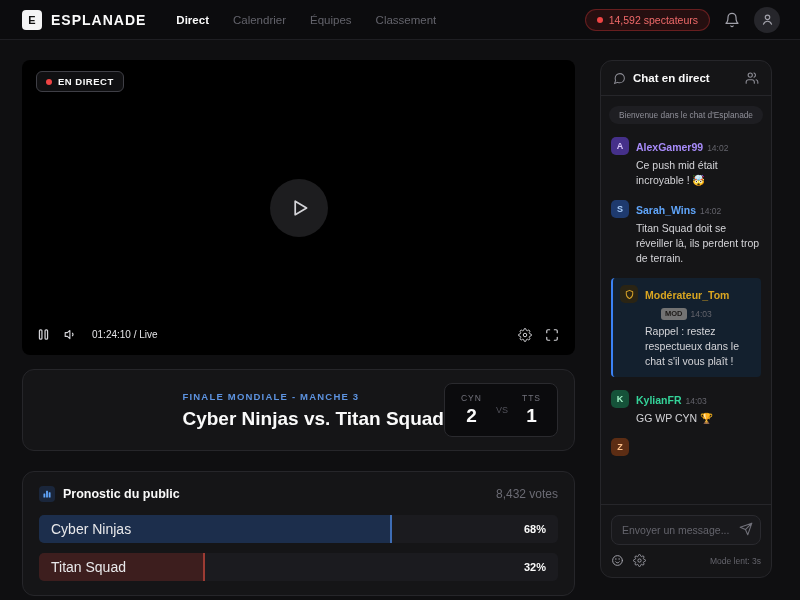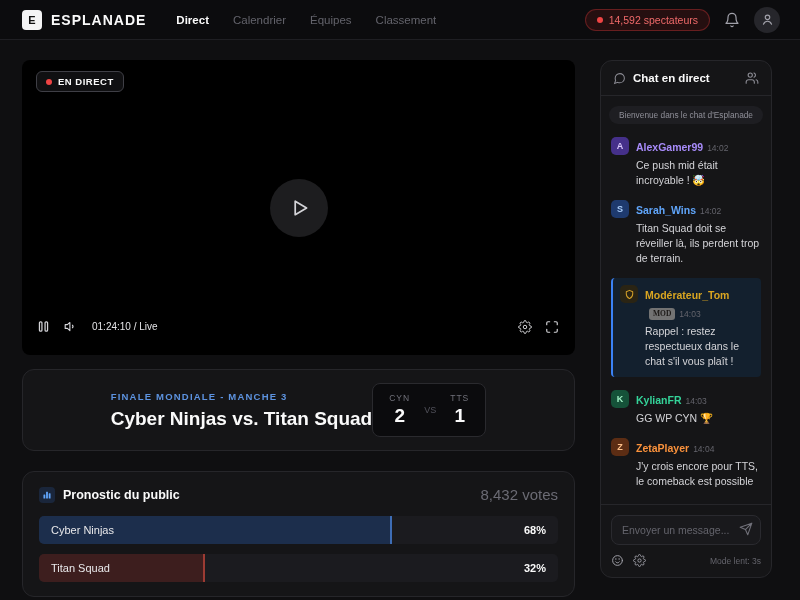--- a/index.html
+++ b/index.html
@@ -58,34 +58,34 @@
     font-size:9.5px; font-weight:bold; letter-spacing:.5px; color:#fafafa;
   }
   .live-badge .dot { width:6px; height:6px; border-radius:50%; background:#ef4444; }
   .play-btn {
     position:absolute; left:50%; top:50%; transform:translate(-50%,-50%);
     width:58px; height:58px; border-radius:50%;
     background:rgba(39,39,42,.75); display:grid; place-items:center;
     color:#d4d4d8; cursor:pointer;
   }
   .controls {
-    position:absolute; left:0; right:0; bottom:8px;
+    position:absolute; left:0; right:0; bottom:0;
     display:flex; align-items:center; gap:12px; padding:0 16px 13px 14px;
   }
   .controls .ctl { color:#d4d4d8; cursor:pointer; }
   .time { font-size:10px; color:#e4e4e7; margin-left:2px; }
   .ctl-right { margin-left:auto; display:flex; align-items:center; gap:13px; color:#a1a1aa; }
 
   
   .card {
     background:#151517; border:1px solid #26262a; border-radius:12px;
   }
   .match-card {
     margin-top:14px; padding:13px 16px;
-    display:flex; align-items:center; justify-content:center; flex:none;
+    display:flex; align-items:center; justify-content:flex-end; flex:none;
   }
   .match-sub { font-size:9.5px; font-weight:bold; letter-spacing:1.2px; color:#5d93e0; }
   .match-title { font-size:19px; font-weight:bold; color:#fafafa; margin-top:6px; }
   .score-box {
     background:#0b0b0d; border:1px solid #2a2a2e; border-radius:8px;
     display:flex; align-items:center; gap:14px; padding:9px 16px;
   }
   .team-col { text-align:center; }
   .team-tag { font-size:8.5px; letter-spacing:1px; color:#71717a; }
   .team-score { font-size:19px; font-weight:bold; color:#fafafa; margin-top:2px; }
@@ -93,30 +93,30 @@
 
   
   .prediction-card { margin-top:20px; padding:14px 16px; flex:1; }
   .pred-head { display:flex; align-items:center; margin-bottom:13px; }
   .pred-icon {
     width:16px; height:16px; border-radius:4px;
     background:rgba(59,130,246,.16); color:#60a5fa;
     display:grid; place-items:center; margin-right:8px;
   }
   .pred-title { font-size:12.5px; font-weight:bold; color:#fafafa; }
-  .pred-votes { margin-left:auto; font-size:15px; color:#6b6b74; }
+  .pred-votes { margin-left:auto; font-size:12px; color:#6b6b74; }
   .bar {
     position:relative; height:28px; background:#1b1b1f; border-radius:5px;
     overflow:hidden; display:flex; align-items:center; margin-bottom:10px;
   }
   .bar:last-child { margin-bottom:0; }
   .bar .fill { position:absolute; left:0; top:0; bottom:0; }
   .fill.blue { background:#1c2e4c; border-right:2px solid #3e6db5; }
   .fill.red  { background:#3d1e1e; border-right:2px solid #9c3b33; }
-  .bar .team-name { position:relative; margin-left:12px; font-size:11px; color:#e8e8ea;text-align:right; }
+  .bar .team-name { position:relative; margin-left:12px; font-size:14px; color:#e8e8ea;text-align:right; }
   .bar .pct { position:relative; margin-left:auto; margin-right:12px; font-size:11px; font-weight:bold; color:#fafafa; }
 
   
   .chat { width:172px; display:flex; flex-direction:column; }
   .chat-head {
     display:flex; align-items:center; gap:7px;
     padding:10px 12px; border-bottom:1px solid #26262a; flex:none;
   }
   .chat-head .title { font-size:11.5px; font-weight:bold; color:#fafafa; }
   .chat-head .bubble { color:#8b8b93; }
@@ -140,21 +140,21 @@
   .av.green  { background:#155239; color:#9ff0c4; } .uname.green  { color:#34d399; }
   .av.orange { background:#5c2d14; color:#fdc08a; } .uname.orange { color:#fb923c; }
   .av.gold   { background:#2a2414; color:#d4a028; } .uname.gold   { color:#d9a521; }
   .msg.mod {
     background:#13202e; border-left:2px solid #3b82f6;
     border-radius:4px; padding:7px 8px 8px 7px;
   }
   .mod-badge {
     display:inline-block; background:#737373; color:#1c1917;
     font-size:7.5px; font-weight:bold; border-radius:3px;
-    padding:1.5px 4px; margin-left:4px; vertical-align:1px;font-family:Liberation Serif, serif;
+    padding:1.5px 4px; margin-left:16px; vertical-align:1px;
   }
   .chat-foot { border-top:1px solid #26262a; padding:10px; flex:none; }
   .input-wrap { position:relative; }
   .chat-input {
     width:100%; height:30px; background:#19191c; border:1px solid #2a2a2f;
     border-radius:8px; color:#e5e5e7; font-size:10.5px;
     padding:0 28px 0 10px; outline:none;
     font-family:"Liberation Sans","DejaVu Sans",sans-serif;
   }
   .chat-input::placeholder { color:#64646c; }
@@ -354,24 +354,20 @@
       <div class="msg">
         <span class="av green">K</span>
         <div class="body">
           <span class="uname green">KylianFR</span><span class="t">14:03</span>
           <div class="txt">GG WP CYN 🏆</div>
         </div>
       </div>
 
       <div class="msg">
         <span class="av orange">Z</span>
-        <div class="body">
-          <span class="uname orange">ZetaPlayer</span><span class="t">14:04</span>
-          <div class="txt">J'y crois encore pour TTS, le comeback est possible</div>
-        </div>
       </div>
     </div>
 
     <div class="chat-foot">
       <div class="input-wrap">
         <input class="chat-input" type="text" placeholder="Envoyer un message..." style="">
         <span class="send-btn">
           <span>
             <svg width="14" height="14" viewBox="0 0 24 24" fill="none" stroke="currentColor" stroke-width="1.8" stroke-linejoin="round" stroke-linecap="round">
                 <path d="M22 2 11 13M22 2l-7 20-4-9-9-4z"></path>

